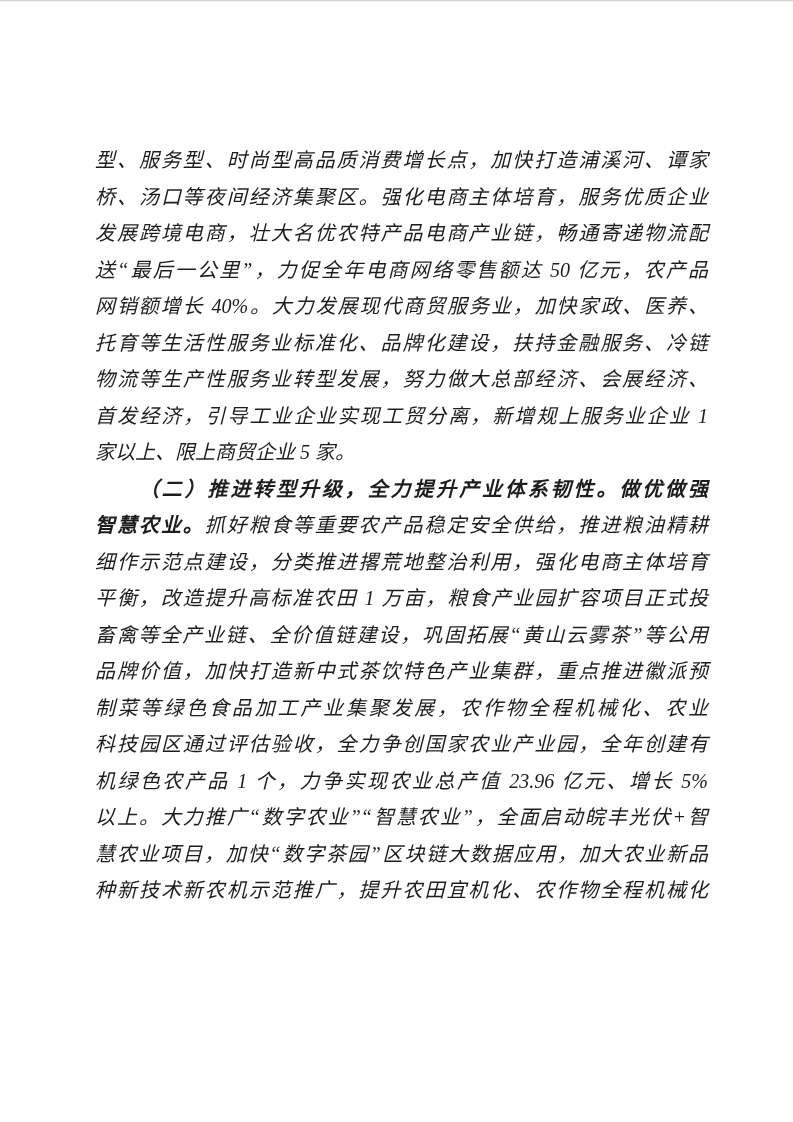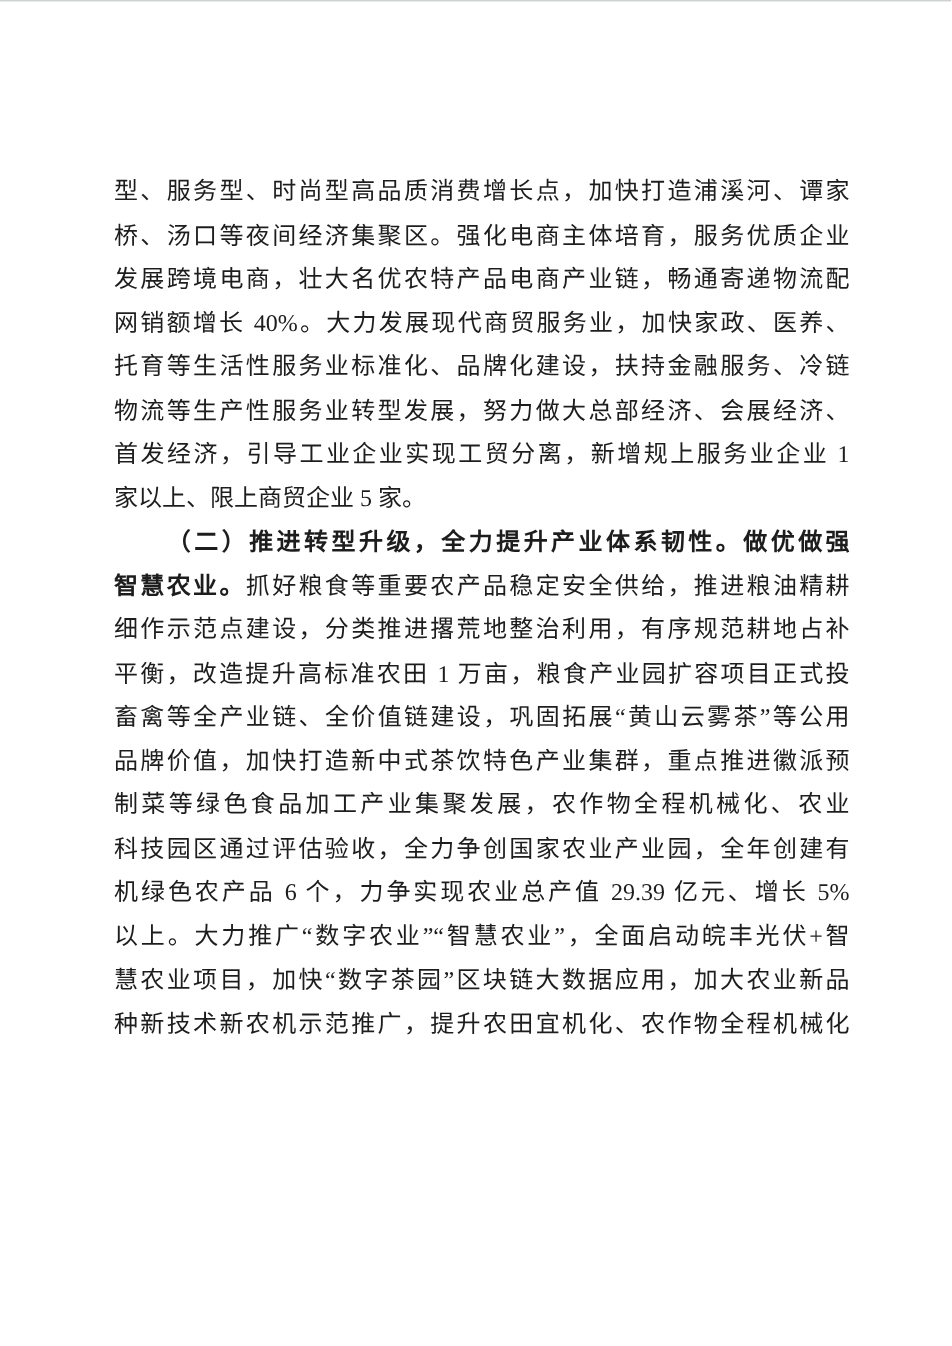--- a/index.html
+++ b/index.html
@@ -8,20 +8,21 @@
     background: #ffffff;
   }
   .page {
     position: relative;
     width: 793px;
     height: 1034px;
     background: #ffffff;
     overflow: hidden;
     font-family: "Liberation Serif", "DejaVu Serif", serif;
     color: #1d1d1d;
+    font-style: italic;
   }
   .scan-edge {
     position: absolute;
     top: 0; left: 0; right: 0;
     height: 2px;
     background: linear-gradient(to bottom, #c2c6c8, #ffffff);
   }
   .body-text {
     position: absolute;
     left: 95px;
@@ -64,32 +65,33 @@
 </style>
 </head>
 <body>
 
 <div class="page">
   <div class="scan-edge"></div>
   <div class="body-text">
       <div class="line"><span>型、服务型、时尚型高品质消费增长点，加快打造浦溪河、谭家</span></div>
       <div class="line"><span>桥、汤口等夜间经济集聚区。强化电商主体培育，服务优质企业</span></div>
       <div class="line"><span>发展跨境电商，壮大名优农特产品电商产业链，畅通寄递物流配</span></div>
+      <div class="line"><span>送“最后一公里”，力促全年电商网络零售额达 50 亿元，农产品</span></div>
       <div class="line"><span>网销额增长 40%。大力发展现代商贸服务业，加快家政、医养、</span></div>
       <div class="line"><span>托育等生活性服务业标准化、品牌化建设，扶持金融服务、冷链</span></div>
       <div class="line"><span>物流等生产性服务业转型发展，努力做大总部经济、会展经济、</span></div>
       <div class="line"><span>首发经济，引导工业企业实现工贸分离，新增规上服务业企业 1</span></div>
       <div class="line para-end"><span>家以上、限上商贸企业 5 家。</span></div>
       <div class="line indent"><span class="seg-heading">（二）推进转型升级，全力提升产业体系韧性。</span><span class="seg-bold">做优做强</span></div>
       <div class="line"><span class="seg-bold">智慧农业。</span><span>抓好粮食等重要农产品稳定安全供给，推进粮油精耕</span></div>
-      <div class="line"><span>细作示范点建设，分类推进撂荒地整治利用，有序规范耕地占补</span></div>
+      <div class="line"><span>细作示范点建设，分类推进撂荒地整治利用，强化电商主体培育</span></div>
       <div class="line"><span>平衡，改造提升高标准农田 1 万亩，粮食产业园扩容项目正式投</span></div>
       <div class="line"><span>畜禽等全产业链、全价值链建设，巩固拓展“黄山云雾茶”等公用</span></div>
       <div class="line"><span>品牌价值，加快打造新中式茶饮特色产业集群，重点推进徽派预</span></div>
       <div class="line"><span>制菜等绿色食品加工产业集聚发展，农作物全程机械化、农业</span></div>
       <div class="line"><span>科技园区通过评估验收，全力争创国家农业产业园，全年创建有</span></div>
-      <div class="line"><span>机绿色农产品 6 个，力争实现农业总产值 29.39 亿元、增长 5%</span></div>
+      <div class="line"><span>机绿色农产品 1 个，力争实现农业总产值 23.96 亿元、增长 5%</span></div>
       <div class="line"><span>以上。大力推广“数字农业”“智慧农业”，全面启动皖丰光伏+智</span></div>
       <div class="line"><span>慧农业项目，加快“数字茶园”区块链大数据应用，加大农业新品</span></div>
       <div class="line"><span>种新技术新农机示范推广，提升农田宜机化、农作物全程机械化</span></div>
     </div>
   <div class="page-number">–  11  –</div>
 </div>
 
 </body></html>

